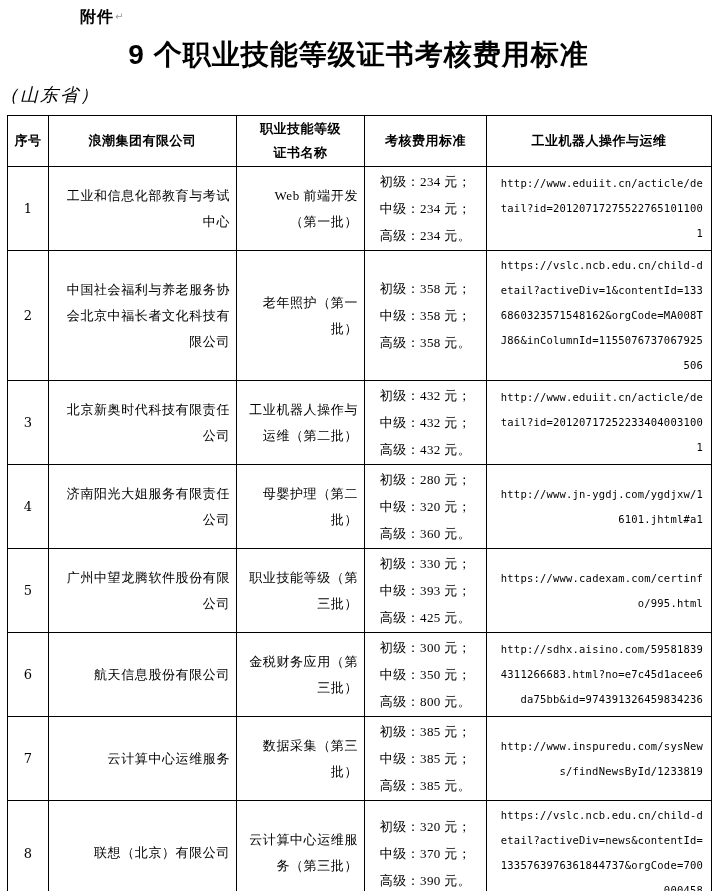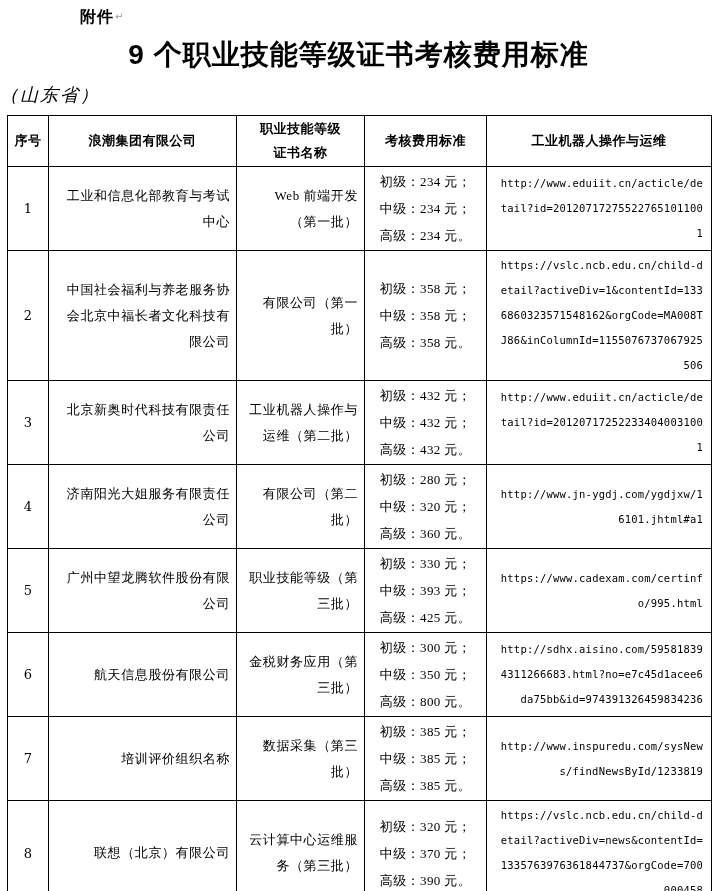--- a/index.html
+++ b/index.html
@@ -144,39 +144,39 @@
         <td class="c-org">工业和信息化部教育与考试中心</td>
         <td class="c-cert">Web 前端开发（第一批）</td>
         <td class="c-fee"><span class="fee-block">初级：234 元；
 中级：234 元；
 高级：234 元。</span></td>
         <td class="c-url">http://www.eduiit.cn/acticle/detail?id=201207172755227651011001</td>
       </tr>
       <tr style="height:123px">
         <td class="c-no">2</td>
         <td class="c-org">中国社会福利与养老服务协会北京中福长者文化科技有限公司</td>
-        <td class="c-cert">有限公司（第一批）</td>
+        <td class="c-cert">老年照护（第一批）</td>
         <td class="c-fee"><span class="fee-block">初级：358 元；
 中级：358 元；
 高级：358 元。</span></td>
         <td class="c-url">https://vslc.ncb.edu.cn/child-detail?activeDiv=1&amp;contentId=1336860323571548162&amp;orgCode=MA008TJ86&amp;inColumnId=1155076737067925506</td>
       </tr>
       <tr style="height:66px">
         <td class="c-no">3</td>
         <td class="c-org">北京新奥时代科技有限责任公司</td>
         <td class="c-cert">工业机器人操作与运维（第二批）</td>
         <td class="c-fee"><span class="fee-block">初级：432 元；
 中级：432 元；
 高级：432 元。</span></td>
         <td class="c-url">http://www.eduiit.cn/acticle/detail?id=201207172522334040031001</td>
       </tr>
       <tr style="height:65px">
         <td class="c-no">4</td>
         <td class="c-org">济南阳光大姐服务有限责任公司</td>
-        <td class="c-cert">有限公司（第二批）</td>
+        <td class="c-cert">母婴护理（第二批）</td>
         <td class="c-fee"><span class="fee-block">初级：280 元；
 中级：320 元；
 高级：360 元。</span></td>
         <td class="c-url">http://www.jn-ygdj.com/ygdjxw/16101.jhtml#a1</td>
       </tr>
       <tr style="height:67px">
         <td class="c-no">5</td>
         <td class="c-org">广州中望龙腾软件股份有限公司</td>
         <td class="c-cert">职业技能等级（第三批）</td>
         <td class="c-fee"><span class="fee-block">初级：330 元；
@@ -188,21 +188,21 @@
         <td class="c-no">6</td>
         <td class="c-org">航天信息股份有限公司</td>
         <td class="c-cert">金税财务应用（第三批）</td>
         <td class="c-fee"><span class="fee-block">初级：300 元；
 中级：350 元；
 高级：800 元。</span></td>
         <td class="c-url">http://sdhx.aisino.com/595818394311266683.html?no=e7c45d1acee6da75bb&amp;id=974391326459834236</td>
       </tr>
       <tr style="height:83px">
         <td class="c-no">7</td>
-        <td class="c-org">培训评价组织名称</td>
+        <td class="c-org">云计算中心运维服务</td>
         <td class="c-cert">数据采集（第三批）</td>
         <td class="c-fee"><span class="fee-block">初级：385 元；
 中级：385 元；
 高级：385 元。</span></td>
         <td class="c-url">http://www.inspuredu.com/sysNews/findNewsById/1233819</td>
       </tr>
       <tr style="height:86px">
         <td class="c-no">8</td>
         <td class="c-org">联想（北京）有限公司</td>
         <td class="c-cert">云计算中心运维服务（第三批）</td>

